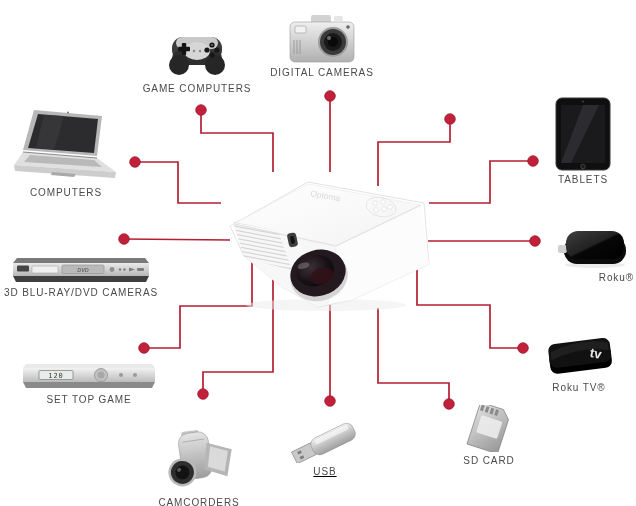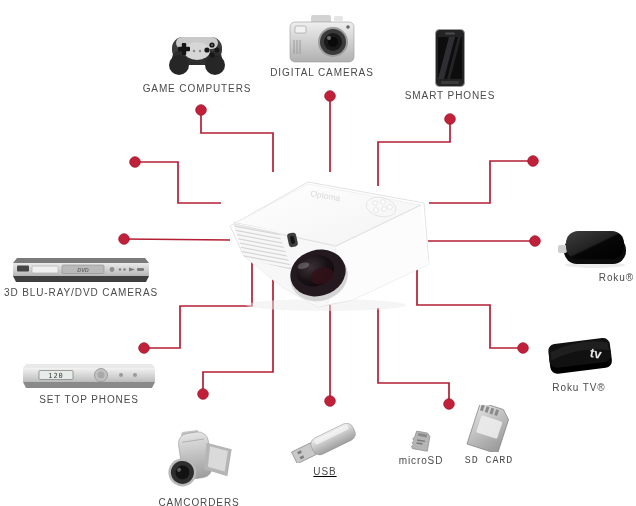--- a/index.html
+++ b/index.html
@@ -115,35 +115,50 @@
         <circle cx="44" cy="28" r="15" fill="#9c9c9c"></circle>
           <circle cx="44" cy="28" r="13" fill="#3a3a3a"></circle>
         <circle cx="44" cy="28" r="9" fill="#191919"></circle>
           <circle cx="44" cy="28" r="5" fill="#0a0a0a"></circle>
         <circle cx="40" cy="24" r="2" fill="#7a7a7a" opacity=".85"></circle>
       </svg>
     </div>
     <div class="label">DIGITAL CAMERAS</div>
   </div>
 
-  <div class="device" style="left:395px;top:29px;width:110px;">
-    <div class="icon" style="height:58px;">
-      <svg width="30" height="58" viewBox="0 0 30 58">
-        <rect x="0.5" y="0.5" width="29" height="57" rx="4" fill="#232323" stroke="#9c9c9c"></rect>
-        <rect x="3" y="8" width="24" height="42" fill="#0d0d0d"></rect>
-        <polygon points="3,50 14,8 20,8 9,50" fill="#2f2f33"></polygon>
-        <polygon points="12,50 23,8 26,8 15,50" fill="#242428"></polygon>
-        <rect x="10" y="3.5" width="10" height="2" rx="1" fill="#4c4c4c"></rect>
-        <rect x="6" y="52" width="18" height="3" rx="1" fill="#3a3a3a"></rect>
-      </svg>
-    </div>
-    <div class="label">SMART PHONES</div>
-  </div>
-
-
+
+  <div class="device" style="left:4px;top:110px;width:124px;">
+    <div class="icon" style="height:74px;">
+      <svg width="104" height="74" viewBox="0 0 104 74">
+        <polygon points="20,0 88,6 83,46 9,40" fill="#b7b7b7"></polygon>
+        <polygon points="24,4 84,9 80,43 14,38" fill="#2c2c2e"></polygon>
+        <polygon points="30,5 50,6 40,40 22,37" fill="#3a3a3d" opacity=".7"></polygon>
+        <circle cx="54" cy="2.6" r="1" fill="#777"></circle>
+        <polygon points="9,42 83,48 102,62 0,55" fill="#e0e0e0"></polygon>
+        <polygon points="16,45 80,50 88,57 10,52" fill="#b9b9b9"></polygon>
+        <line x1="9" y1="42" x2="83" y2="48" stroke="#8a8a8a" stroke-width="1"></line>
+        <polygon points="0,55 102,62 101,68 1,61" fill="#cdcdcd"></polygon>
+        <polygon points="38,62 62,64 60,67 37,65" fill="#a8a8a8"></polygon>
+      </svg>
+    </div>
+    <div class="label">COMPUTERS</div>
+  </div>
+
+  <div class="device" style="left:533px;top:97px;width:100px;">
+    <div class="icon" style="height:74px;">
+      <svg width="56" height="74" viewBox="0 0 56 74">
+        <rect x="1" y="1" width="54" height="72" rx="6" fill="#0f0f0f" stroke="#3a3a3a"></rect>
+        <rect x="6" y="8" width="44" height="58" fill="#1a1a1c"></rect>
+        <polygon points="6,66 28,8 44,8 16,66" fill="#2c2c30"></polygon>
+        <circle cx="28" cy="69.5" r="2.3" fill="#1c1c1c" stroke="#4a4a4a" stroke-width=".8"></circle>
+        <circle cx="28" cy="4.5" r="1.1" fill="#3f3f3f"></circle>
+      </svg>
+    </div>
+    <div class="label">TABLETS</div>
+  </div>
 
   <div class="device" style="left:3px;top:257px;width:156px;">
     <div class="icon" style="height:27px;">
       <svg width="136" height="27" viewBox="0 0 136 27">
         <defs>
             <linearGradient id="dvg" x1="0" y1="0" x2="0" y2="1">
           <stop offset="0" stop-color="#e9e9e9"></stop>
               <stop offset=".5" stop-color="#d2d2d2"></stop>
               <stop offset="1" stop-color="#b5b5b5"></stop>
             </linearGradient>
@@ -198,21 +213,21 @@
         <rect x="0" y="7" width="132" height="14" fill="url(#stg)"></rect>
         <polygon points="0,21 132,21 129,27 3,27" fill="#8a8a8a"></polygon>
         <rect x="16" y="9.5" width="34" height="9" rx="1" fill="#e8ece8" stroke="#7a7a7a" stroke-width=".7"></rect>
         <text x="33" y="16.8" text-anchor="middle" font-size="7" letter-spacing="1" fill="#3a3a3a" font-family="DejaVu Sans Mono, monospace">120</text>
         <circle cx="78" cy="14" r="6.5" fill="#c2c2c2" stroke="#8f8f8f" stroke-width=".8"></circle>
         <circle cx="78" cy="14" r="3.5" fill="#a8a8a8"></circle>
         <circle cx="98" cy="14" r="2" fill="#9a9a9a"></circle>
           <circle cx="112" cy="14" r="2" fill="#9a9a9a"></circle>
       </svg>
     </div>
-    <div class="label">SET TOP PHONES</div>
+    <div class="label">SET TOP GAME</div>
   </div>
 
   <div class="device" style="left:529px;top:333px;width:100px;">
     <div class="icon" style="height:46px;">
       <svg width="76" height="46" viewBox="0 0 76 46">
         <g transform="rotate(-7 38 22)">
           <rect x="8" y="16" width="62" height="22" rx="7" fill="#000"></rect>
           <rect x="8" y="8" width="62" height="24" rx="7" fill="#111"></rect>
           <path d="M10,16 Q40,5 68,13 L68,21 Q40,13 10,24 Z" fill="#2a2a2a" opacity=".6"></path>
           <text x="48" y="25" font-size="13" font-weight="bold" fill="#e8e8e8" transform="rotate(18 48 25)" font-family="Liberation Sans, sans-serif">tv</text>
@@ -262,35 +277,22 @@
           <rect x="7" y="16" width="4" height="2.6" fill="#7e7e7e"></rect>
             <rect x="7" y="21.5" width="4" height="2.6" fill="#7e7e7e"></rect>
           <rect x="22" y="11" width="46" height="18" rx="7" fill="url(#usbg)" stroke="#909090" stroke-width=".5"></rect>
           <rect x="27" y="13" width="37" height="5" rx="2.5" fill="#ffffff" opacity=".55"></rect>
         </g>
       </svg>
     </div>
     <div class="label">USB</div>
   </div>
 
-  <div class="device" style="left:389px;top:430px;width:64px;">
-    <div class="icon" style="height:22px;">
-      <svg width="26" height="22" viewBox="0 0 26 22">
-        <g transform="rotate(10 13 11)">
-          <path d="M7,2 h11 l3,3 v15 h-15 l-1.5,-2 1.5,-2 -1.5,-2 1.5,-2 -1.5,-2 1.5,-2 z" fill="#b5b5b5" stroke="#838383" stroke-width=".6"></path>
-          <rect x="9" y="3.5" width="9" height="3" fill="#8a8a8a"></rect>
-          <rect x="9" y="10" width="8" height="1.4" fill="#777"></rect>
-          <rect x="9" y="13" width="6" height="1.4" fill="#777"></rect>
-        </g>
-      </svg>
-    </div>
-    <div class="label">microSD</div>
-  </div>
-
-  <div class="device" style="left:455px;top:405px;width:68px;font-family:Liberation Mono, monospace;">
+
+  <div class="device" style="left:455px;top:405px;width:68px;">
     <div class="icon" style="height:47px;">
       <svg width="62" height="47" viewBox="0 0 62 47">
         <defs>
             <linearGradient id="sdg" x1="0" y1="0" x2="1" y2="1">
           <stop offset="0" stop-color="#e2e2e2"></stop>
               <stop offset="1" stop-color="#969696"></stop>
             </linearGradient>
           </defs>
         <g transform="rotate(18 31 23)">
           <path d="M15,1 h24 l8,8 v36 h-32 z" fill="url(#sdg)" stroke="#828282" stroke-width=".7"></path>

